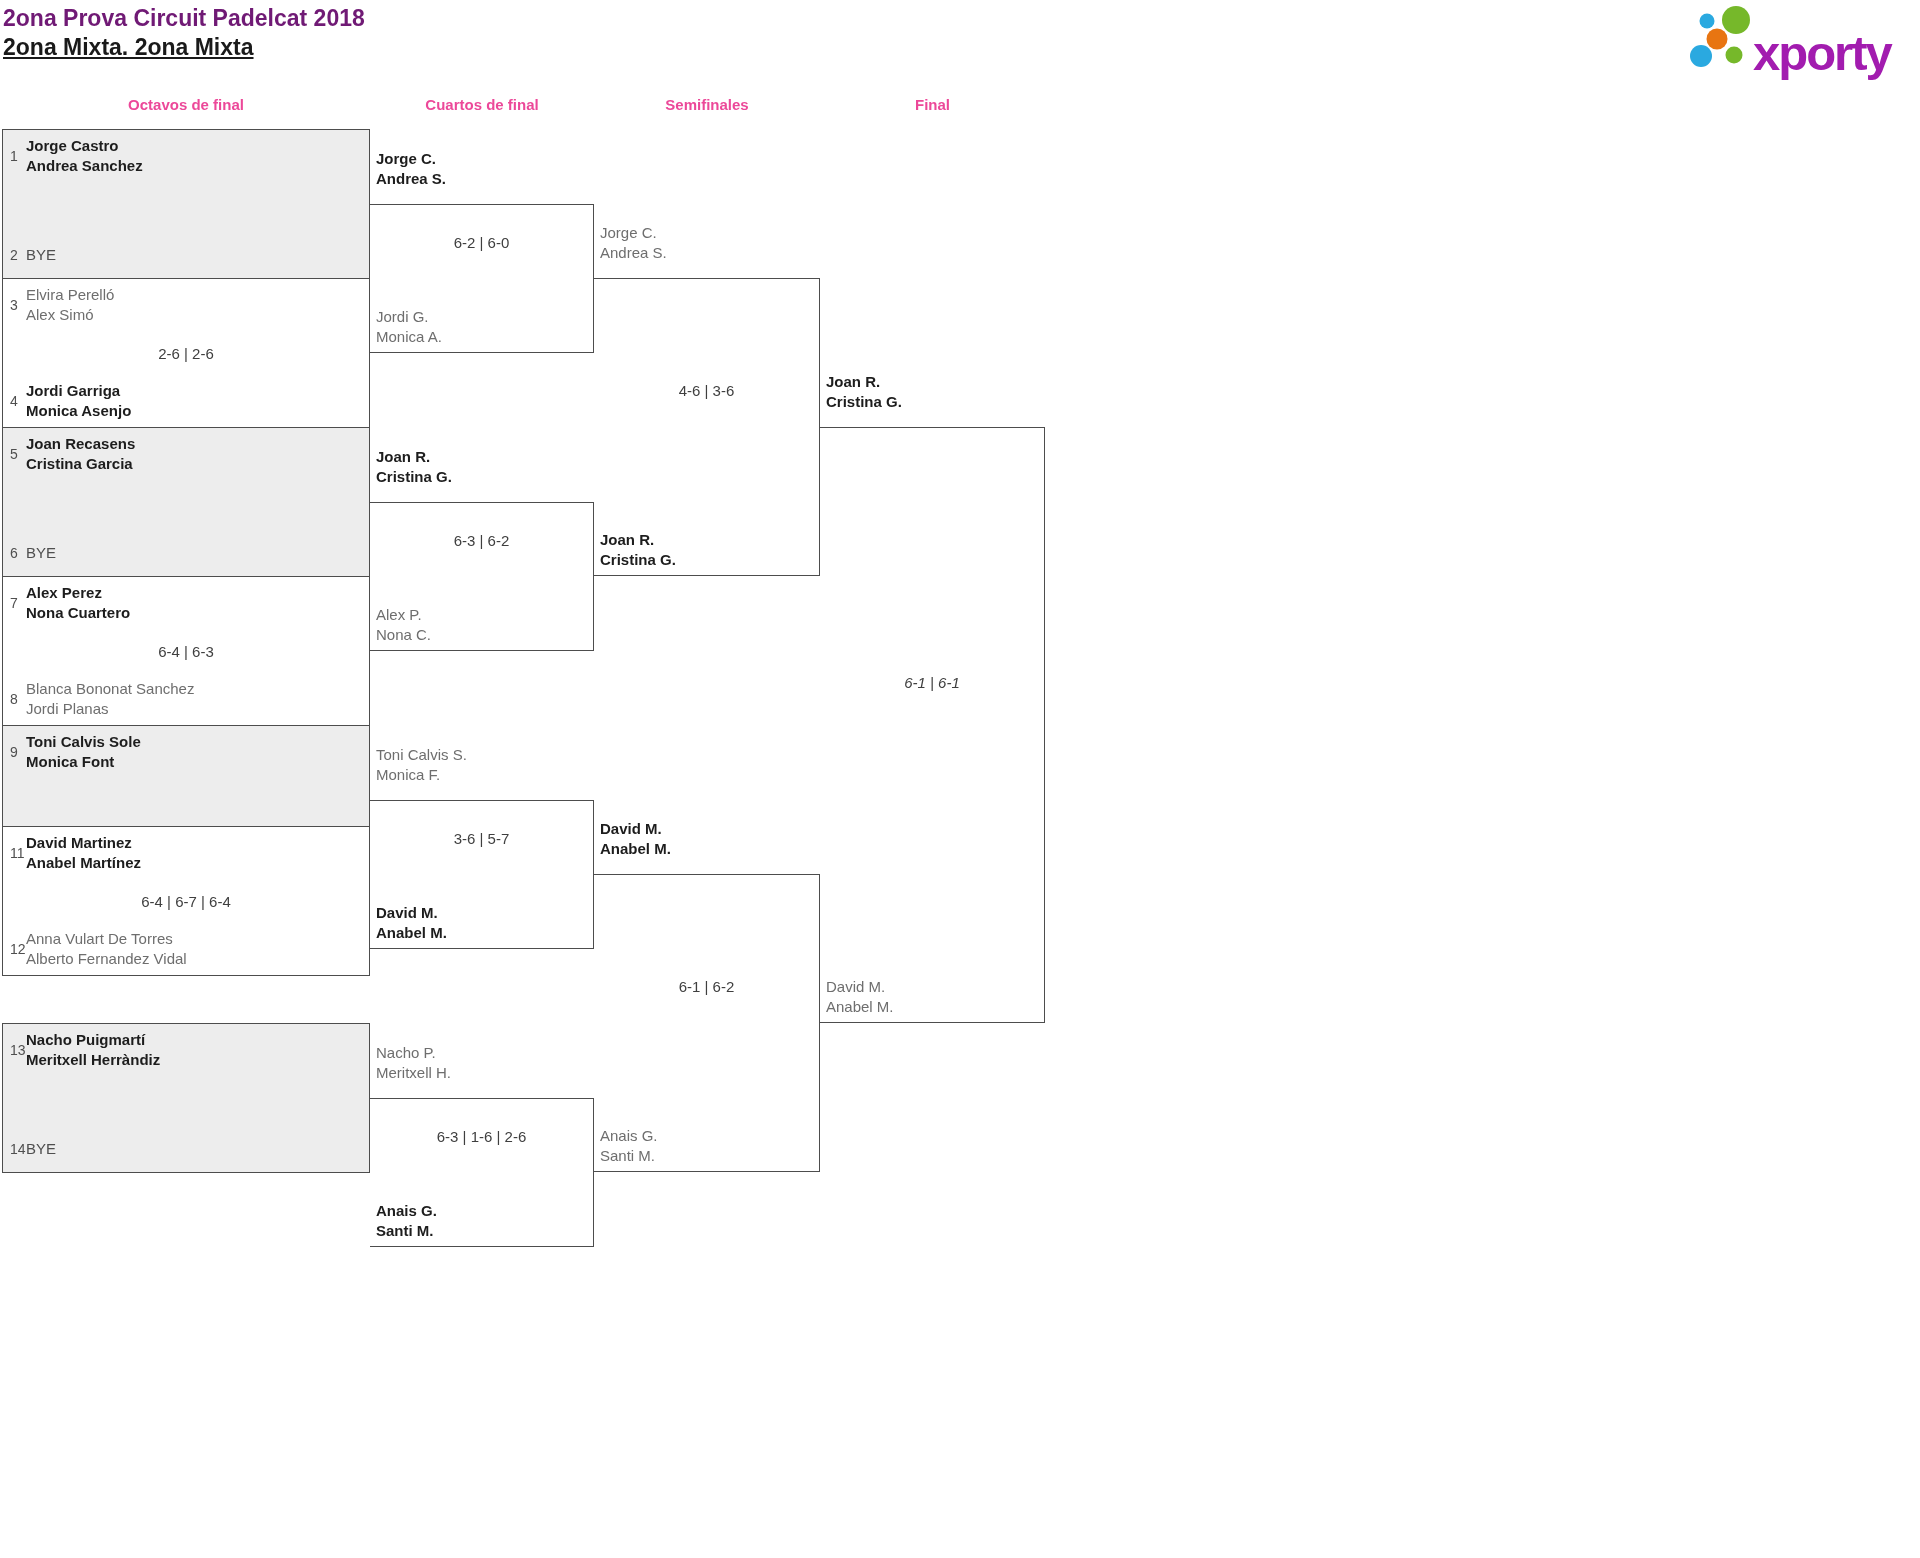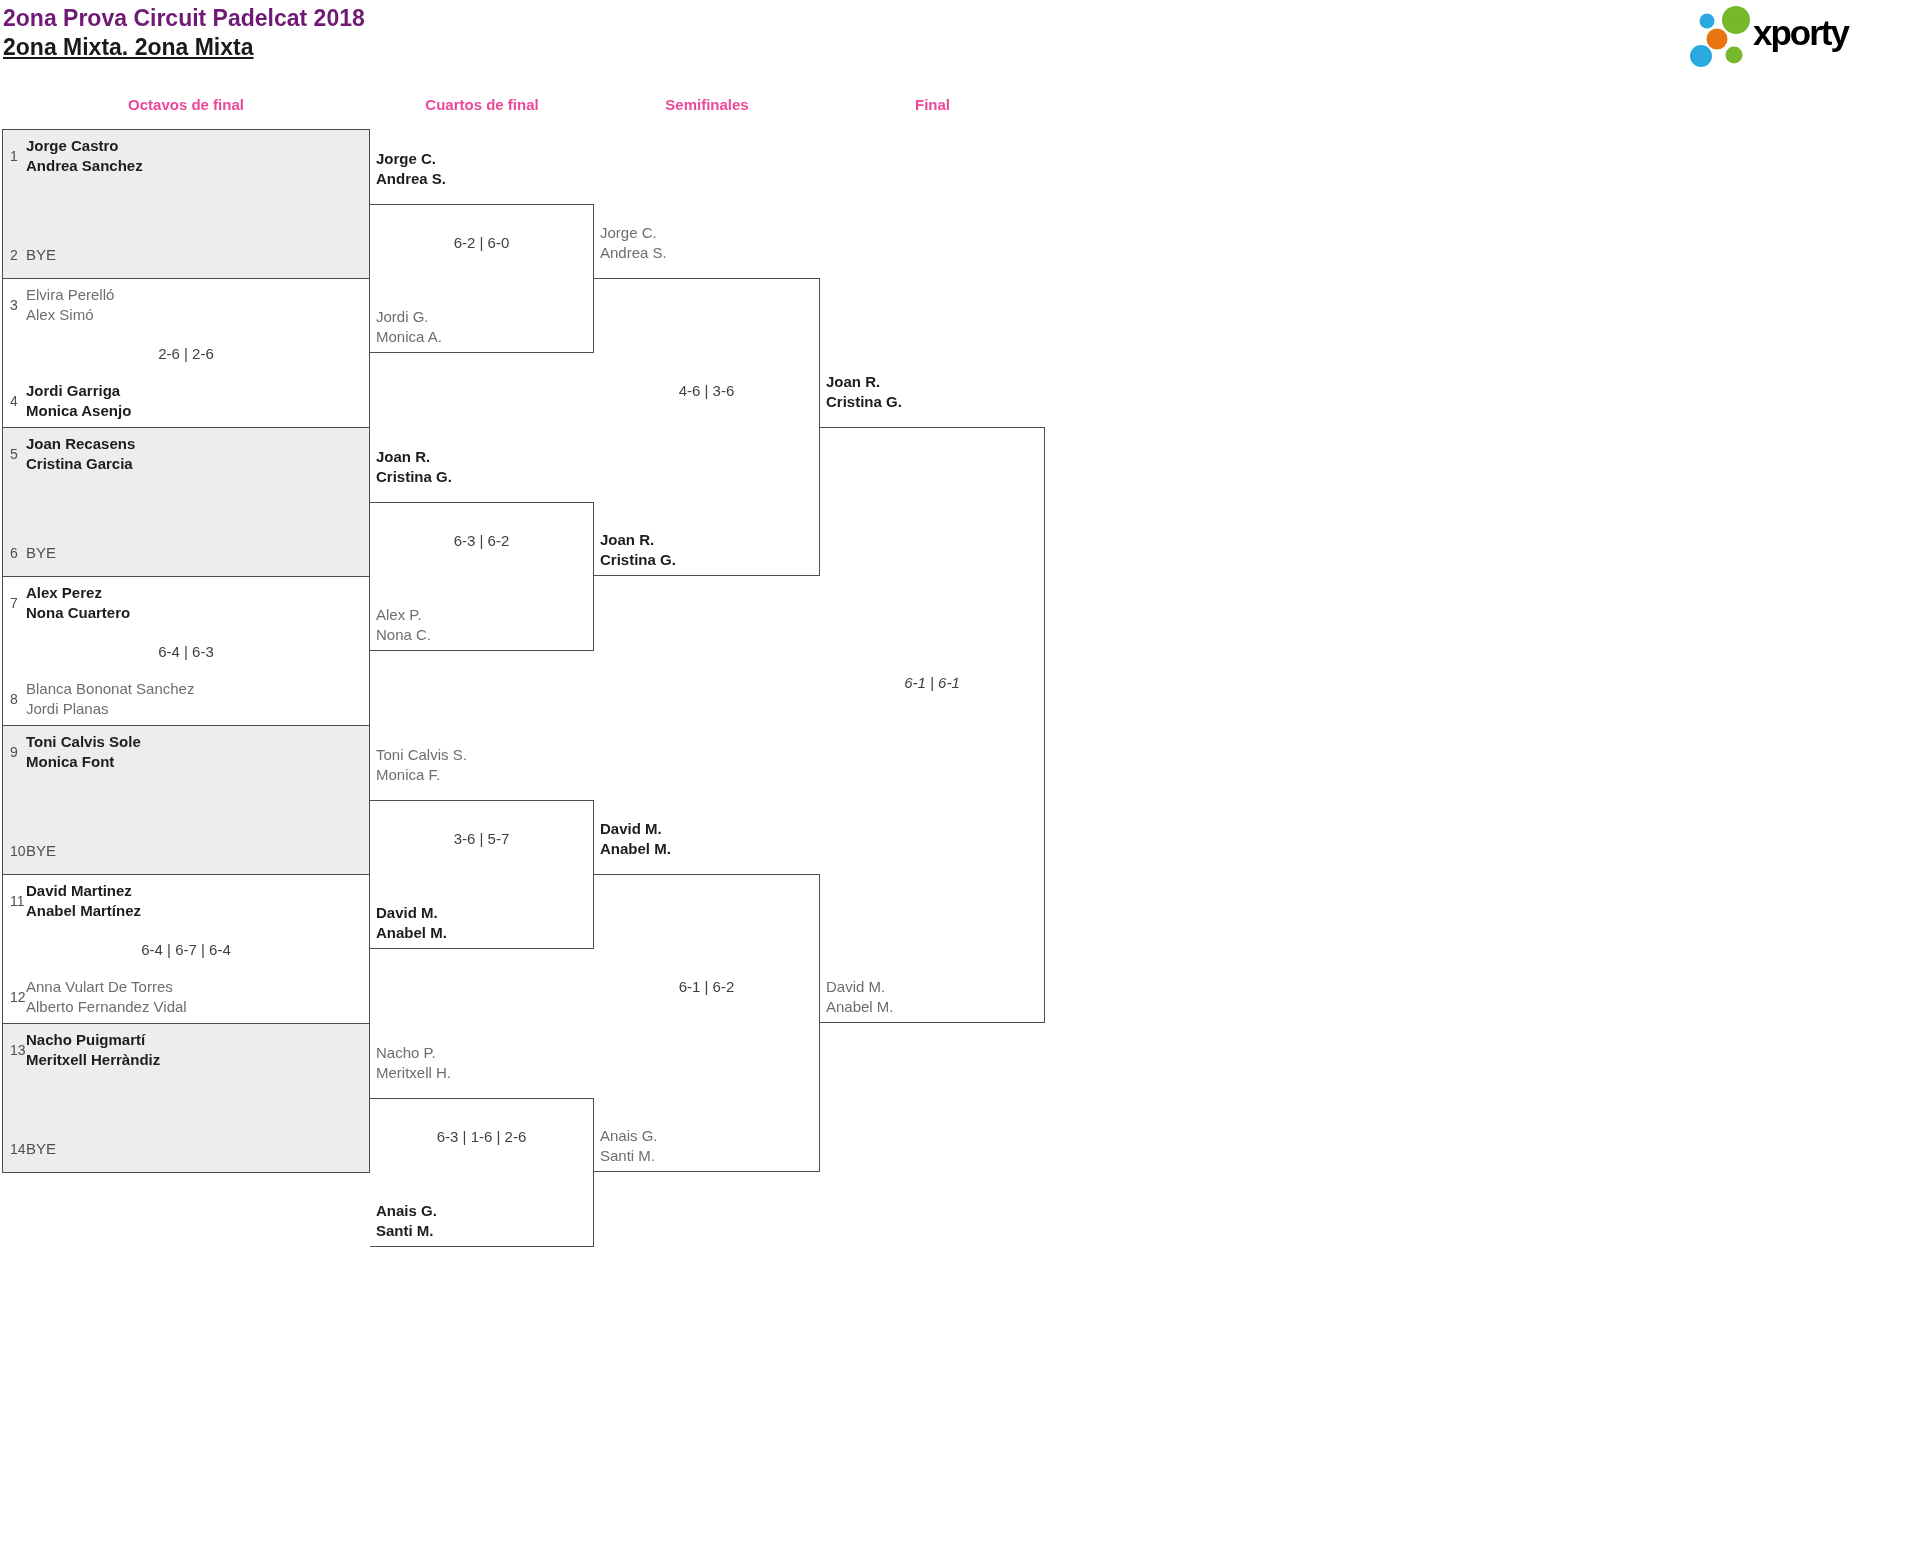--- a/index.html
+++ b/index.html
@@ -5,21 +5,21 @@
   html,body{margin:0;padding:0;background:#fff;}
   .canvas{
     position:relative;width:1920px;height:1558px;background:#ffffff;
     font-family:"Liberation Sans",sans-serif;color:#1d1d1d;overflow:hidden;
   }
   
   .title{position:absolute;left:3px;top:4px;font-size:23px;line-height:29px;font-weight:700;color:#701a75;}
   .subtitle{position:absolute;left:3px;top:33px;font-size:23px;line-height:29px;font-weight:700;color:#1a1a1a;text-decoration:underline;}
   .logo{position:absolute;left:1686px;top:2px;width:230px;height:70px;cursor:pointer;}
   .logo svg{position:absolute;left:0;top:0;}
-  .logo-text{position:absolute;left:67px;top:6px;font-size:35px;line-height:49px;font-weight:700;letter-spacing:-2px;color:#000000;}
+  .logo-text{position:absolute;left:67px;top:27px;font-size:49px;line-height:49px;font-weight:700;letter-spacing:-2px;color:#a21caf;}
   
   .colhead{position:absolute;top:94px;font-size:15px;line-height:22px;font-weight:600;text-align:center;color:#ec4899;}
   .ch-0{left:2px;width:368px;}
   .ch-1{left:370px;width:224px;}
   .ch-2{left:594px;width:226px;}
   .ch-3{left:820px;width:225px;}
   
   .box16{
     position:absolute;left:2px;width:368px;height:150px;box-sizing:border-box;
     border:1px solid #4d4d4d;background:#ffffff;
@@ -128,21 +128,21 @@
   <div class="box16 alt" style="top:725px">
     <span class="seed s1">9</span>
     <div class="team t1 w">
       <span class="ln">Toni Calvis Sole</span>
       <span class="ln">Monica Font</span>
     </div>
     <span class="seed s2bye">10</span>
     <div class="team t2 bye">BYE</div>
   </div>
 
-  <div class="box16" style="top:874px">
+  <div class="box16" style="top:826px">
     <span class="seed s1">11</span>
     <div class="team t1 w">
       <span class="ln">David Martinez</span>
       <span class="ln">Anabel Martínez</span>
     </div>
     <div class="score16">6-4 | 6-7 | 6-4</div>
     <span class="seed s2">12</span>
     <div class="team t2 l">
       <span class="ln">Anna Vulart De Torres</span>
       <span class="ln">Alberto Fernandez Vidal</span>

